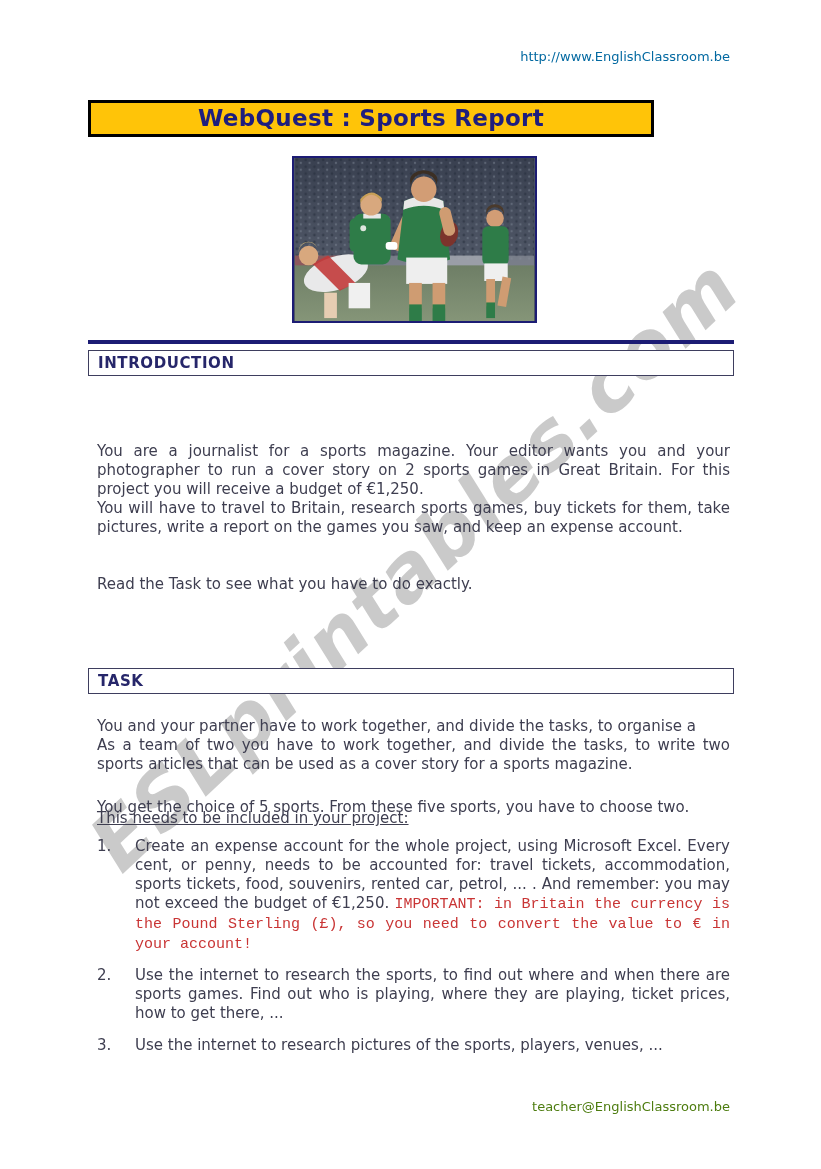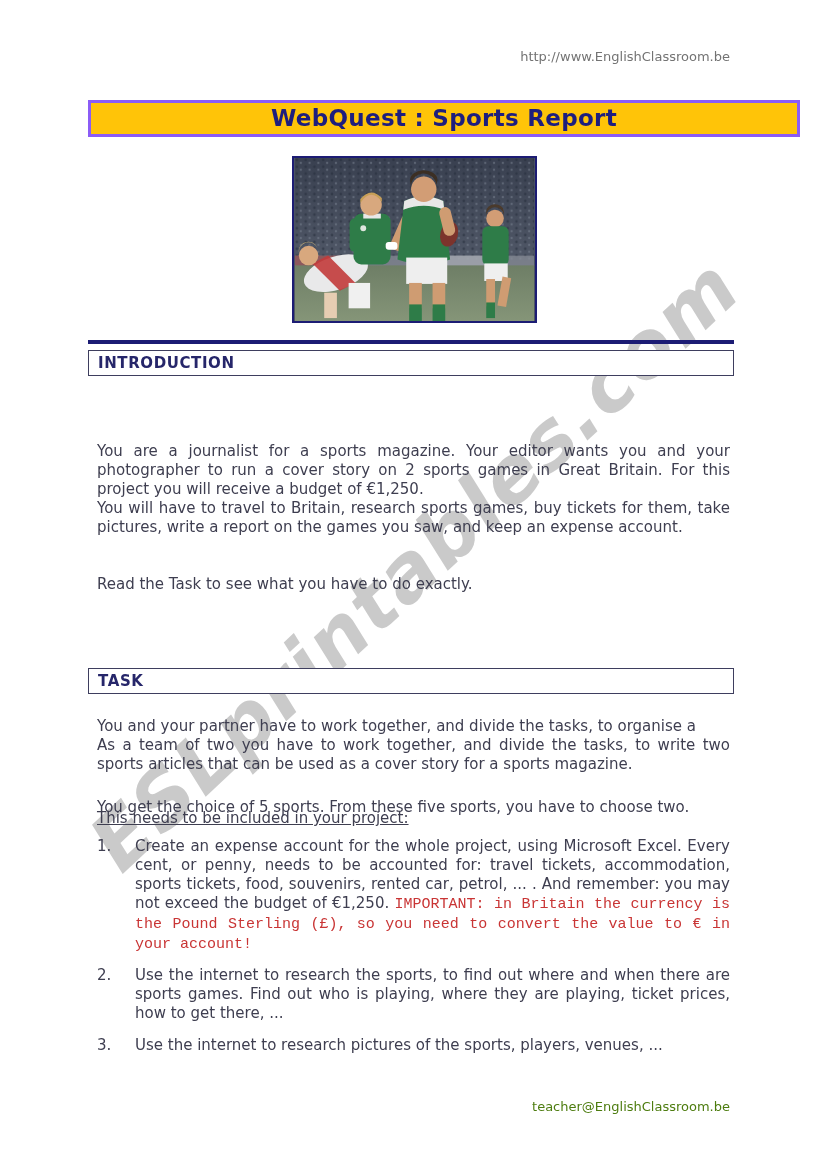--- a/index.html
+++ b/index.html
@@ -5,26 +5,26 @@
   html,body{margin:0;padding:0;background:#888;}
   .page{
     position:relative;width:821px;height:1169px;margin:0 auto;
     background:#ffffff;overflow:hidden;
     font-family:"DejaVu Sans","Liberation Sans",sans-serif;
     color:#3e3e50;font-size:15px;line-height:19px;
   }
   .abs{position:absolute;}
   .z-content{z-index:2;}
   
-  .header-url{top:47px;right:91px;font-size:13px;color:#737373;}
+  .header-url{top:47px;right:91px;font-size:13px;color:#0369a1;}
   .footer-email{top:1097px;right:91px;font-size:13px;color:#4d7c0f;}
   
   .banner{
-    top:100px;left:88px;width:712px;height:37px;box-sizing:border-box;
-    background:#ffc408;border:3px solid #8b5cf6;
+    top:100px;left:88px;width:566px;height:37px;box-sizing:border-box;
+    background:#ffc408;border:3px solid #000000;
     display:flex;align-items:center;justify-content:center;
   }
   .banner-title{
     font-size:23px;font-weight:bold;color:#1e1e7e;letter-spacing:0.3px;
   }
   
   .photo{
     top:156px;left:292px;width:245px;height:167px;box-sizing:border-box;
     border:2px solid #1c1c74;background:#4a5260;
   }

